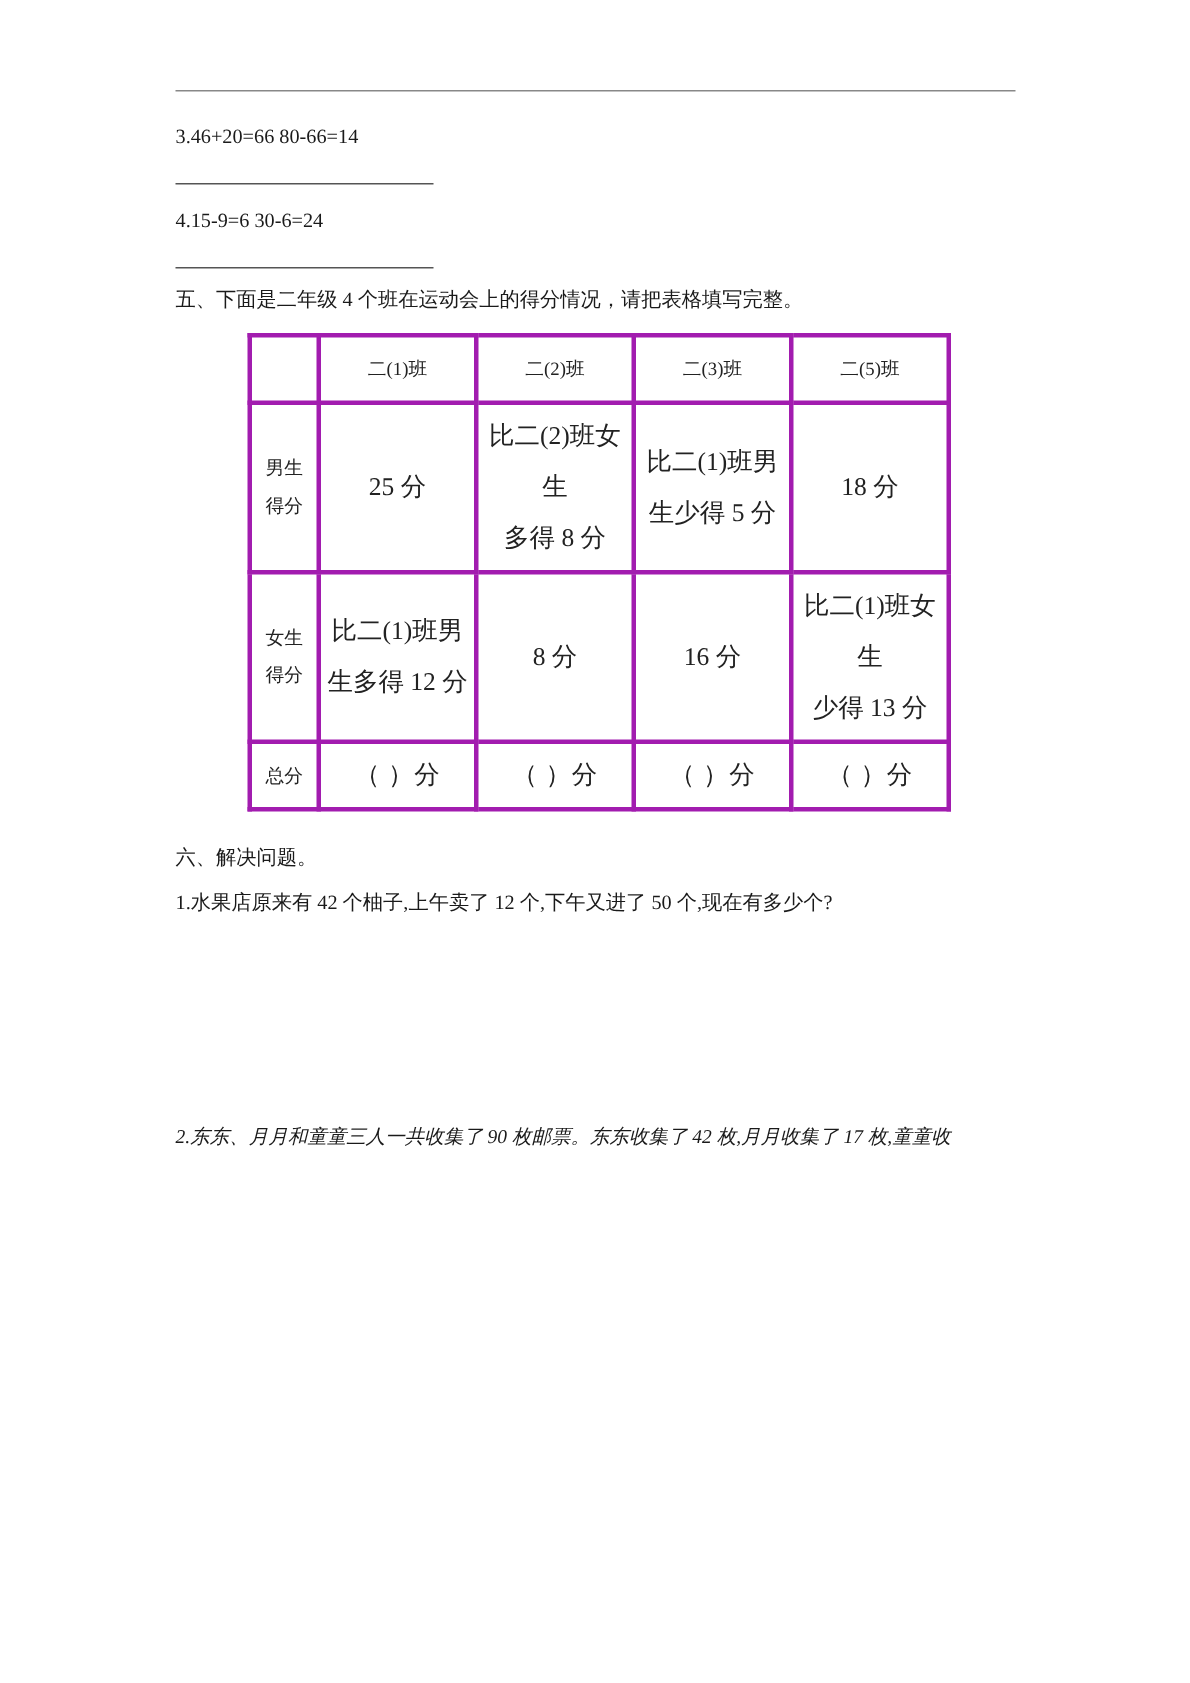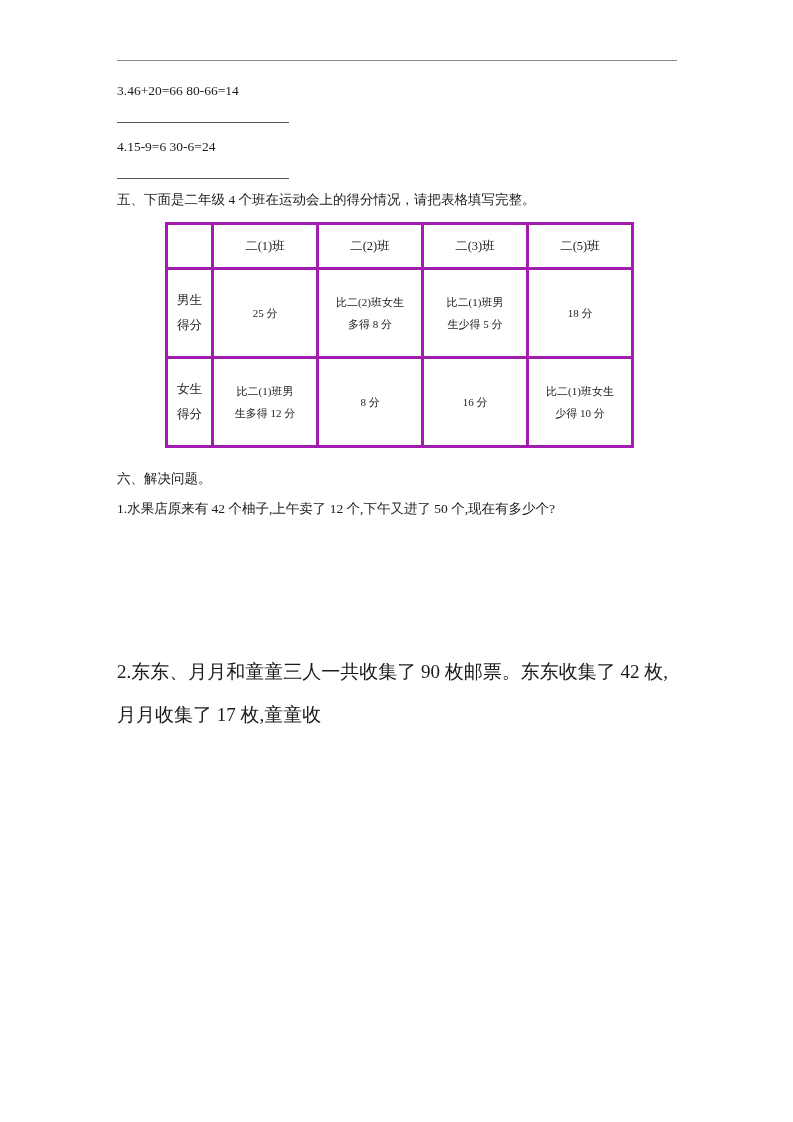--- a/index.html
+++ b/index.html
@@ -73,38 +73,39 @@
   col.c0 { width: 46px; }
   col.cx { width: 105px; }
   .hdr-blank { height: 34px; }
   .row-tall td { height: 78px; }
   .row-short td { height: 34px; }
   .rowlabel {
     font-size: 12.5px;
     line-height: 1.9;
   }
   .cellsmall {
-    font-size: 11px;
+    font-size: 17px;
   }
   .paren {
     letter-spacing: 0.5px;
   }
 
   
   .work-gap-100 { height: 100px; }
   .work-gap-130 { height: 130px; }
   .work-gap-124 { height: 124px; }
 
   .num-line {
     font-size: 13.5px;
     line-height: 1.6;
   }
   .wrap-line {
-    font-size: 19px;
+    font-size: 13px;
     line-height: 2.3;
+    font-style: italic;
   }
 </style>
 </head>
 <body>
 
 <div class="page">
   <div class="content">
 
     <div class="top-rule"></div>
 
@@ -176,24 +177,31 @@
             <div>生多得 12 分</div>
           </td>
           <td class="cellsmall">
             <div>8 分</div>
           </td>
           <td class="cellsmall">
             <div>16 分</div>
           </td>
           <td class="cellsmall">
             <div>比二(1)班女生</div>
-            <div>少得 10 分</div>
-          </td>
-        </tr>
-
+            <div>少得 13 分</div>
+          </td>
+        </tr>
+
+        <tr class="row-short">
+          <td class="rowlabel">总分</td>
+          <td class="cellsmall paren">（    ）分</td>
+          <td class="cellsmall paren">（    ）分</td>
+          <td class="cellsmall paren">（    ）分</td>
+          <td class="cellsmall paren">（    ）分</td>
+        </tr>
       </tbody>
     </table>
 
     <div class="spacer-20"></div>
 
     <div class="section-head">六、解决问题。</div>
 
     <div class="spacer-8"></div>
 
     <div class="num-line">

